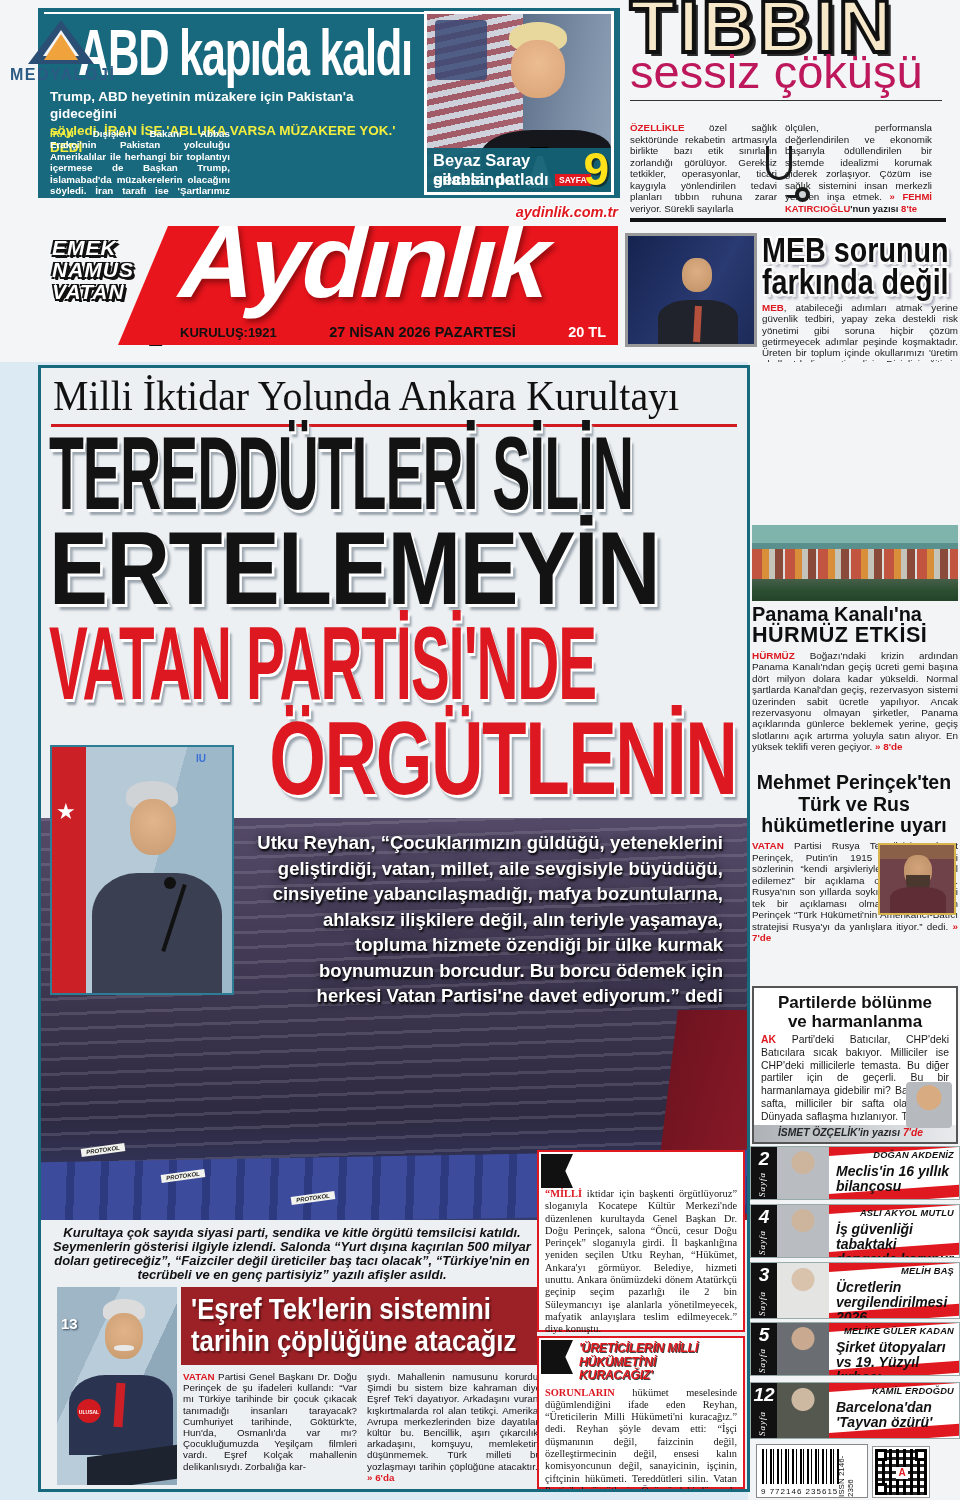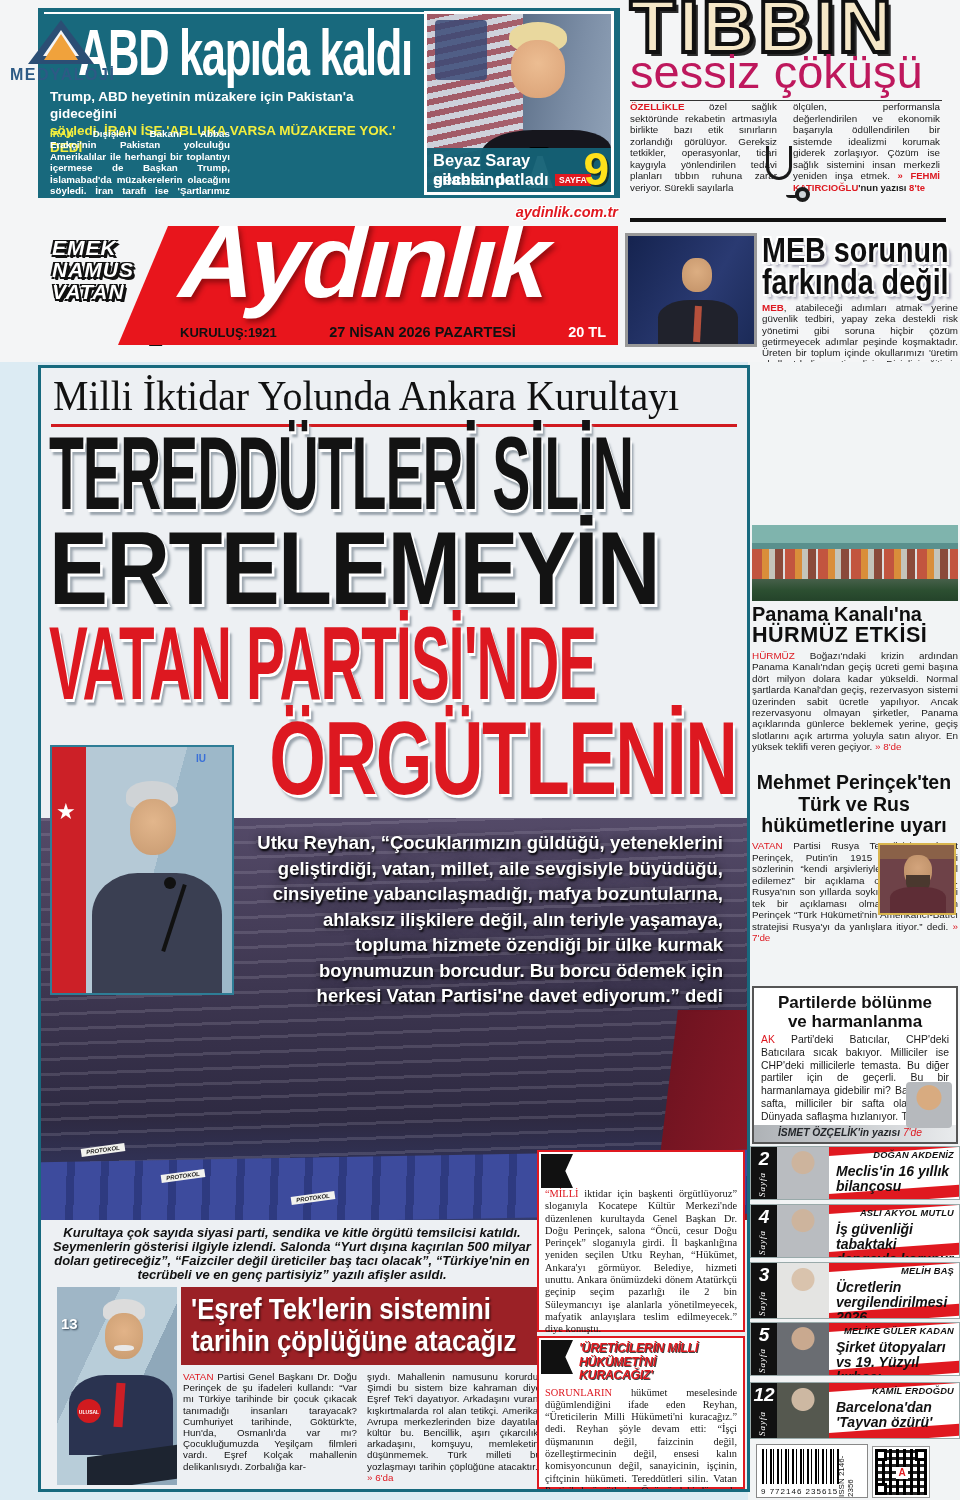--- a/index.html
+++ b/index.html
@@ -42,21 +42,21 @@
   #medya-tri-cut{position:absolute;left:33px;top:10px;width:0;height:0;border-left:18px solid transparent;border-right:18px solid transparent;border-bottom:26px solid #f4f5f6}
   #medya-tri-orange{position:absolute;left:34px;top:14px;width:0;height:0;border-left:17px solid transparent;border-right:17px solid transparent;border-bottom:26px solid #f0a23c}
   #medya-text{position:absolute;left:0;top:46px;width:104px;text-align:center;font-size:16px;font-weight:bold;color:#2d5a85;letter-spacing:1.5px}
 
   
   #tibbin{left:630px;top:0;width:316px;height:226px;overflow:visible}
   #tibbin-title{position:absolute;left:0;top:-16px;font-size:74px;font-weight:bold;color:#f6e8c8;
      -webkit-text-stroke:4px #101010;letter-spacing:3px;white-space:nowrap;text-shadow:4px 4px 0 #2a2a2a}
   #tibbin-sub{position:absolute;left:0;top:44px;font-size:47px;font-weight:400;color:#be185d;white-space:nowrap;letter-spacing:0px}
   #tibbin-rule{position:absolute;left:0;top:100px;right:4px;height:1px;background:#333}
-  #tibbin-cols{position:absolute;left:0;top:101px;width:310px;display:flex;gap:16px}
+  #tibbin-cols{position:absolute;left:0;top:122px;width:310px;display:flex;gap:8px}
   #tibbin-cols .col{width:147px;font-size:9.8px;line-height:11.5px;color:#1a1a1a}
   #tibbin-byline{font-size:9.5px;font-weight:bold}
   #steth{position:absolute;left:128px;top:146px;width:54px;height:60px}
   #steth .tube{position:absolute;left:8px;top:0;width:26px;height:34px;border:3px solid #1a1a1a;border-top:none;border-radius:0 0 16px 16px;background:transparent}
   #steth .head{position:absolute;right:2px;bottom:4px;width:15px;height:15px;border:4px solid #1a1a1a;border-radius:50%;background:#cfd4d8}
   #steth .cord{position:absolute;left:28px;bottom:8px;width:22px;height:16px;border-bottom:3px solid #1a1a1a;border-radius:0 0 60% 20%}
   #tibbin-bar{position:absolute;left:0;top:218px;right:0;height:4px;background:#111}
 
   
   #site-url{left:428px;top:204px;width:190px;text-align:right;font-size:14.5px;font-weight:bold;font-style:italic;color:#e01920;
@@ -122,21 +122,21 @@
   
   #caption{position:absolute;left:8px;top:858px;width:486px;font-size:13px;font-weight:bold;font-style:italic;color:#111;text-align:center;line-height:14px}
   
   .redbox{position:absolute;left:496px;width:208px;background:#fff;border:2px solid #e01920;z-index:5}
   #redbox1{top:782px;height:182px}
   #redbox2{top:968px;height:153px}
   .redbox .hdr{position:relative;padding:4px 4px 2px 40px;min-height:34px}
   .redbox .chev{position:absolute;left:2px;top:2px;width:32px;height:34px;background:#111;clip-path:polygon(0 0,100% 0,76% 50%,100% 100%,0 100%)}
   .redbox .htxt{font-size:12.3px;font-weight:900;font-style:italic;color:#e0191f;line-height:13.5px;letter-spacing:-.3px;text-shadow:1px 1px 0 #444}
   .redbox .bd{padding:2px 6px;font-family:"Liberation Serif",serif;font-size:10.4px;line-height:12.3px;color:#161616;text-align:justify}
-  .leadred{color:#dd1820;font-weight:normal}
+  .leadred{color:#dd1820;font-weight:bold}
   
   #esref-photo{position:absolute;left:16px;top:919px;width:120px;height:198px;z-index:2;overflow:hidden;
      background:linear-gradient(115deg,#9fb6c6 0 30%,#b8cdd9 30% 60%,#8fa8ba 60%)}
   #esref-13{position:absolute;left:4px;top:28px;color:#fff;font-size:15px;font-weight:900;text-shadow:1px 1px 2px #345}
   #esref-hair{position:absolute;left:46px;top:12px;width:42px;height:22px;background:#dcdcdc;border-radius:50% 50% 30% 30%}
   #esref-face{position:absolute;left:48px;top:26px;width:38px;height:46px;background:radial-gradient(circle at 50% 40%,#e2b388,#c79a6e);border-radius:45%}
   #esref-mustache{position:absolute;left:57px;top:58px;width:20px;height:6px;background:#e8e8e8;border-radius:40%}
   #esref-suit{position:absolute;left:12px;bottom:30px;width:104px;height:80px;background:#2a3350;border-radius:35% 30% 0 0}
   #esref-tie{position:absolute;left:58px;bottom:58px;width:9px;height:44px;background:#cc1f26;transform:rotate(4deg)}
   #esref-mic{position:absolute;left:20px;bottom:62px;width:24px;height:24px;background:#d11a1f;border-radius:50%}

